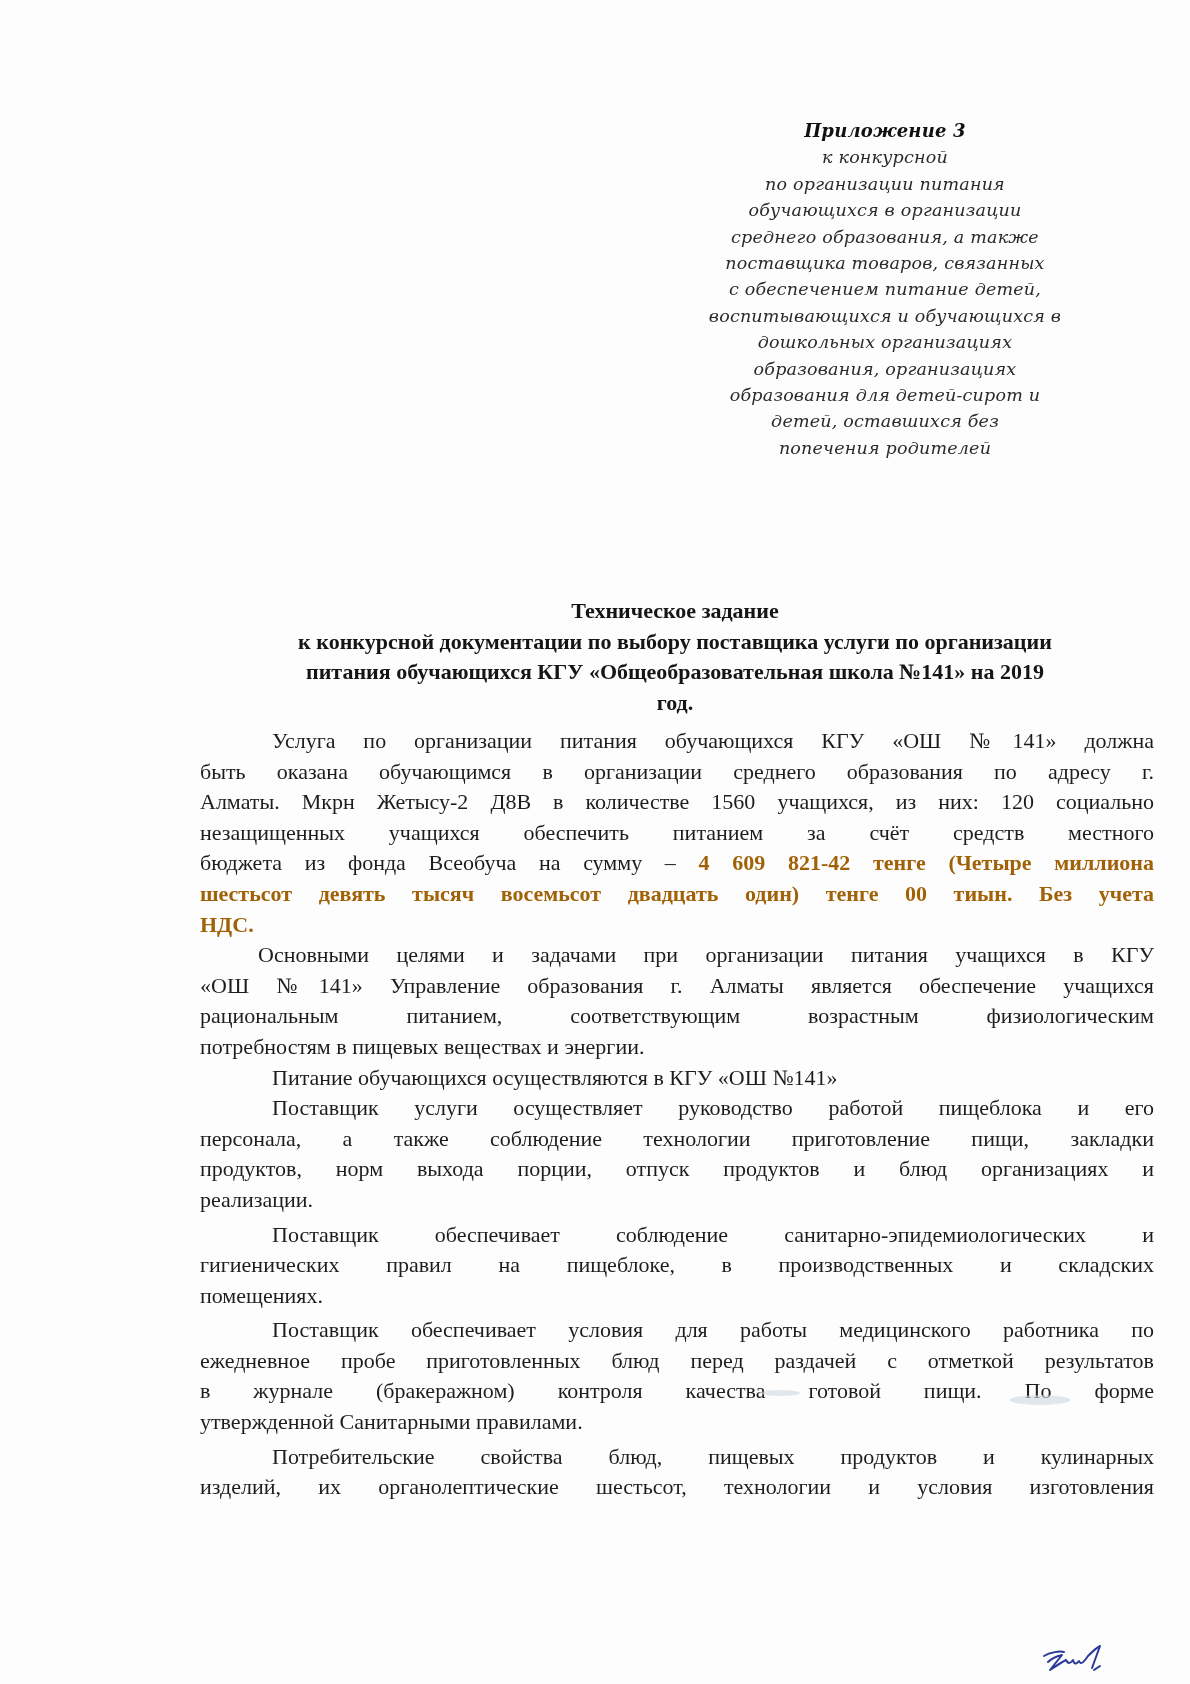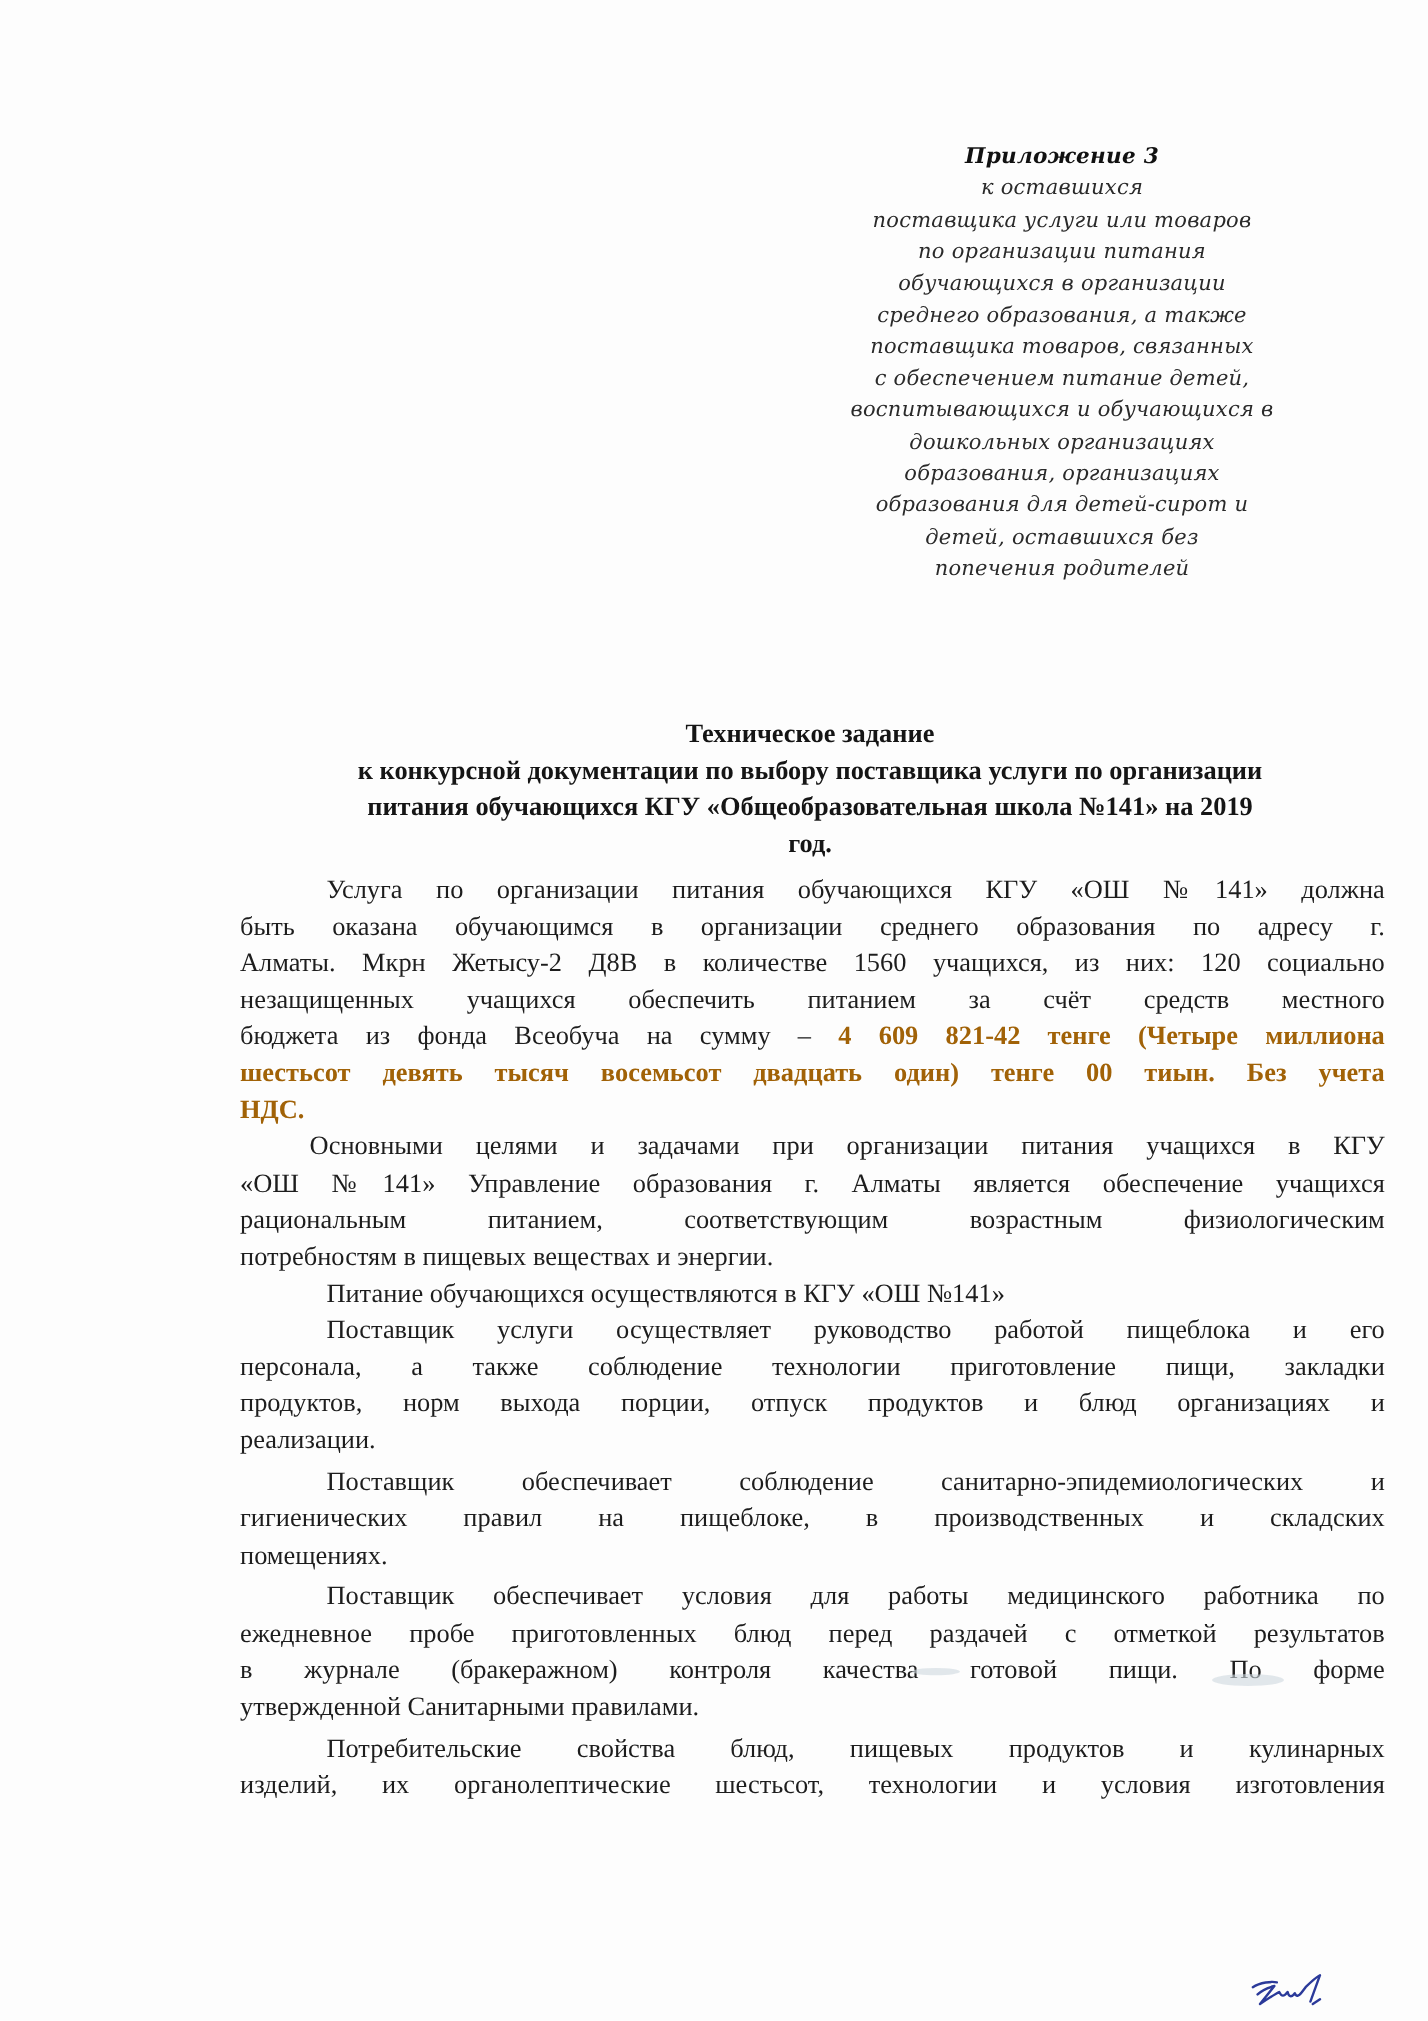--- a/index.html
+++ b/index.html
@@ -113,22 +113,21 @@
       opacity: 0.6;
     }
   </style>
 </head>
 <body>
 
 <div class="page">
 
   <div class="appendix">
     <span class="appendix-title">Приложение 3</span>
-    <span class="appendix-line">к  оставшихся</span>
-    <span class="appendix-line">поставщика услуги или товаров</span>
+    <span class="appendix-line">к  конкурсной</span>
     <span class="appendix-line">по организации питания</span>
     <span class="appendix-line">обучающихся в организации</span>
     <span class="appendix-line">среднего образования, а также</span>
     <span class="appendix-line">поставщика товаров, связанных</span>
     <span class="appendix-line">с обеспечением питание детей,</span>
     <span class="appendix-line">воспитывающихся и обучающихся в</span>
     <span class="appendix-line">дошкольных организациях</span>
     <span class="appendix-line">образования, организациях</span>
     <span class="appendix-line">образования для детей-сирот и</span>
     <span class="appendix-line">детей, оставшихся без</span>

